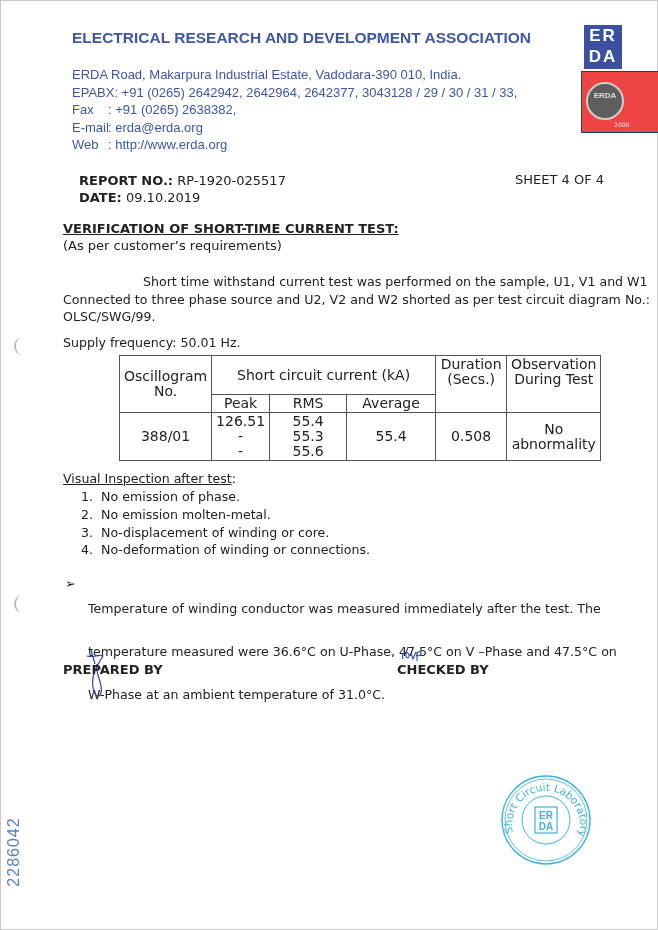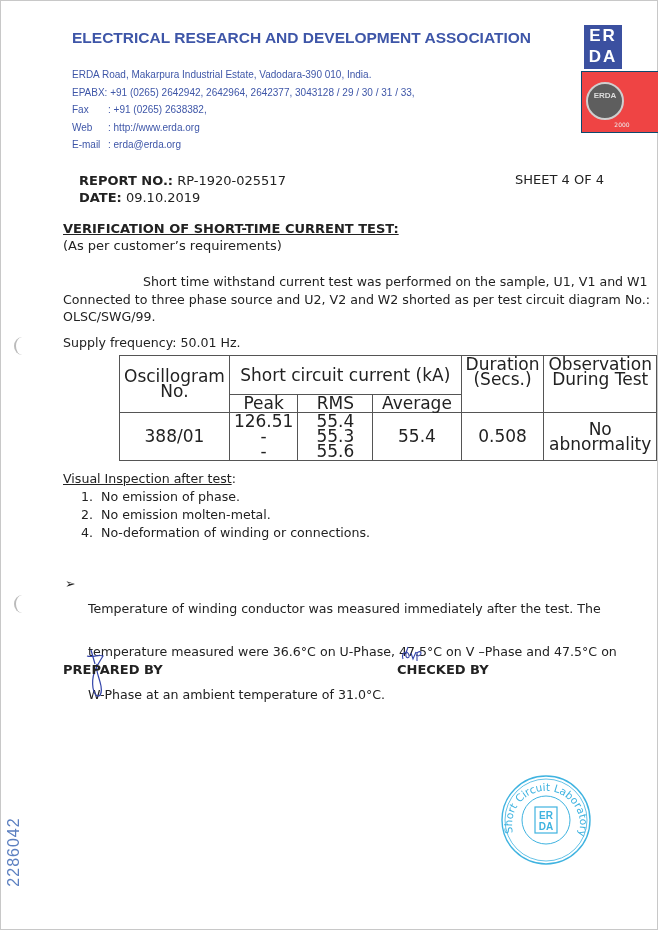--- a/index.html
+++ b/index.html
@@ -9,21 +9,21 @@
     font-family: "DejaVu Sans", sans-serif;
     color: #222;
   }
   .page {
     position: absolute; left: 0; top: 0; width: 656px; height: 928px;
     border: 1px solid #c8c8c8; background: #fff;
   }
   
   .lh { position: absolute; left: 71px; top: 28px; color: #3e56a8; font-family: "Liberation Sans", sans-serif; }
   .lh-title { font-size: 15.5px; font-weight: bold; letter-spacing: 0px; margin-bottom: 19px; }
-  .lh-line { font-size: 10px; line-height: 17.6px; white-space: nowrap; }
+  .lh-line { font-size: 13px; line-height: 17.6px; white-space: nowrap; }
   .lh-label { display: inline-block; width: 36px; }
   .logo {
     position: absolute; left: 583px; top: 24px; width: 38px; height: 44px;
     background: #3b50a0; color: #fff; font-family: "Liberation Sans", sans-serif;
     font-weight: bold; font-size: 17px; line-height: 21px; text-align: center; letter-spacing: 2px;
   }
   .seal {
     position: absolute; left: 580px; top: 70px; width: 44px; height: 60px;
     background: #ef4444; border: 1px solid #0c4a6e; padding-left: 36px;
   }
@@ -39,21 +39,21 @@
   .meta b { font-family: "DejaVu Sans", sans-serif; margin-left: 16px; }
   .sheet { position: absolute; left: 514px; top: 171px; font-size: 13px; }
   .heading { position: absolute; left: 62px; top: 220px; font-size: 13px; font-weight: bold; text-decoration: underline; }
   .subhead { position: absolute; left: 62px; top: 237px; font-size: 13px; }
   .para { position: absolute; left: 62px; top: 272px; width: 590px; font-size: 12.6px; line-height: 17.5px; }
   .para .indent { padding-left: 80px; }
   .freq { position: absolute; left: 62px; top: 334px; font-size: 12.6px; }
 
   table.res {
     position: absolute; left: 118px; top: 354px; border-collapse: collapse;
-    font-size: 17px; text-align: center;
+    font-size: 14px; text-align: center;
   }
   table.res td { border: 1px solid #555; padding: 1px 4px; line-height: 15px; }
   .c1 { width: 80px; } .c2 { width: 46px; } .c3 { width: 68px; } .c4 { width: 80px; }
   .c5 { width: 62px; } .c6 { width: 81px; }
 
   .vis-head { position: absolute; left: 62px; top: 470px; font-size: 12.6px; }
   .vis-head span.u { text-decoration: underline; }
   .vis-list { position: absolute; left: 80px; top: 487px; font-size: 12.6px; line-height: 17.8px; }
   .vis-list .num { display: inline-block; width: 20px; }
 
@@ -77,22 +77,22 @@
 </head>
 <body>
 
 <div class="page">
 
   <div class="lh">
     <div class="lh-title">ELECTRICAL RESEARCH AND DEVELOPMENT ASSOCIATION</div>
     <div class="lh-line">ERDA Road, Makarpura Industrial Estate, Vadodara-390 010, India.</div>
     <div class="lh-line"><span>EPABX</span><span>: +91 (0265) 2642942, 2642964, 2642377, 3043128 / 29 / 30 / 31 / 33,</span></div>
     <div class="lh-line"><span class="lh-label">Fax</span><span>: +91 (0265) 2638382,</span></div>
+    <div class="lh-line"><span class="lh-label">E-mail</span><span>: erda@erda.org</span></div>
     <div class="lh-line"><span class="lh-label">Web</span><span>: http://www.erda.org</span></div>
-    <div class="lh-line"><span class="lh-label">E-mail</span><span>: erda@erda.org</span></div>
   </div>
 
   <div class="logo">
     <div>ER</div>
     <div>DA</div>
   </div>
   <div class="seal">
     <div class="seal-inner">
         <div style="padding-top:7px">ERDA</div>
       </div>
@@ -144,20 +144,21 @@
       <td>0.508</td>
       <td>No abnormality</td>
     </tr>
   </tbody>
     </table>
 
   <div class="vis-head"><span class="u">Visual Inspection after test</span><span>:</span></div>
   <div class="vis-list">
     <div><span class="num">1.</span><span>No emission of phase.</span></div>
     <div><span class="num">2.</span><span>No emission molten-metal.</span></div>
+    <div><span class="num">3.</span><span>No-displacement of winding or core.</span></div>
     <div><span class="num">4.</span><span>No-deformation of winding or connections.</span></div>
   </div>
 
   <div class="temp">
     <span class="arrow">➢</span>
     <div class="txt">Temperature of winding conductor was measured immediately after the test. The</div>
     <div class="txt">temperature measured were 36.6°C on U-Phase, 47.5°C on V –Phase and 47.5°C on</div>
     <div class="txt">W-Phase at an ambient temperature of 31.0°C.</div>
   </div>
 

